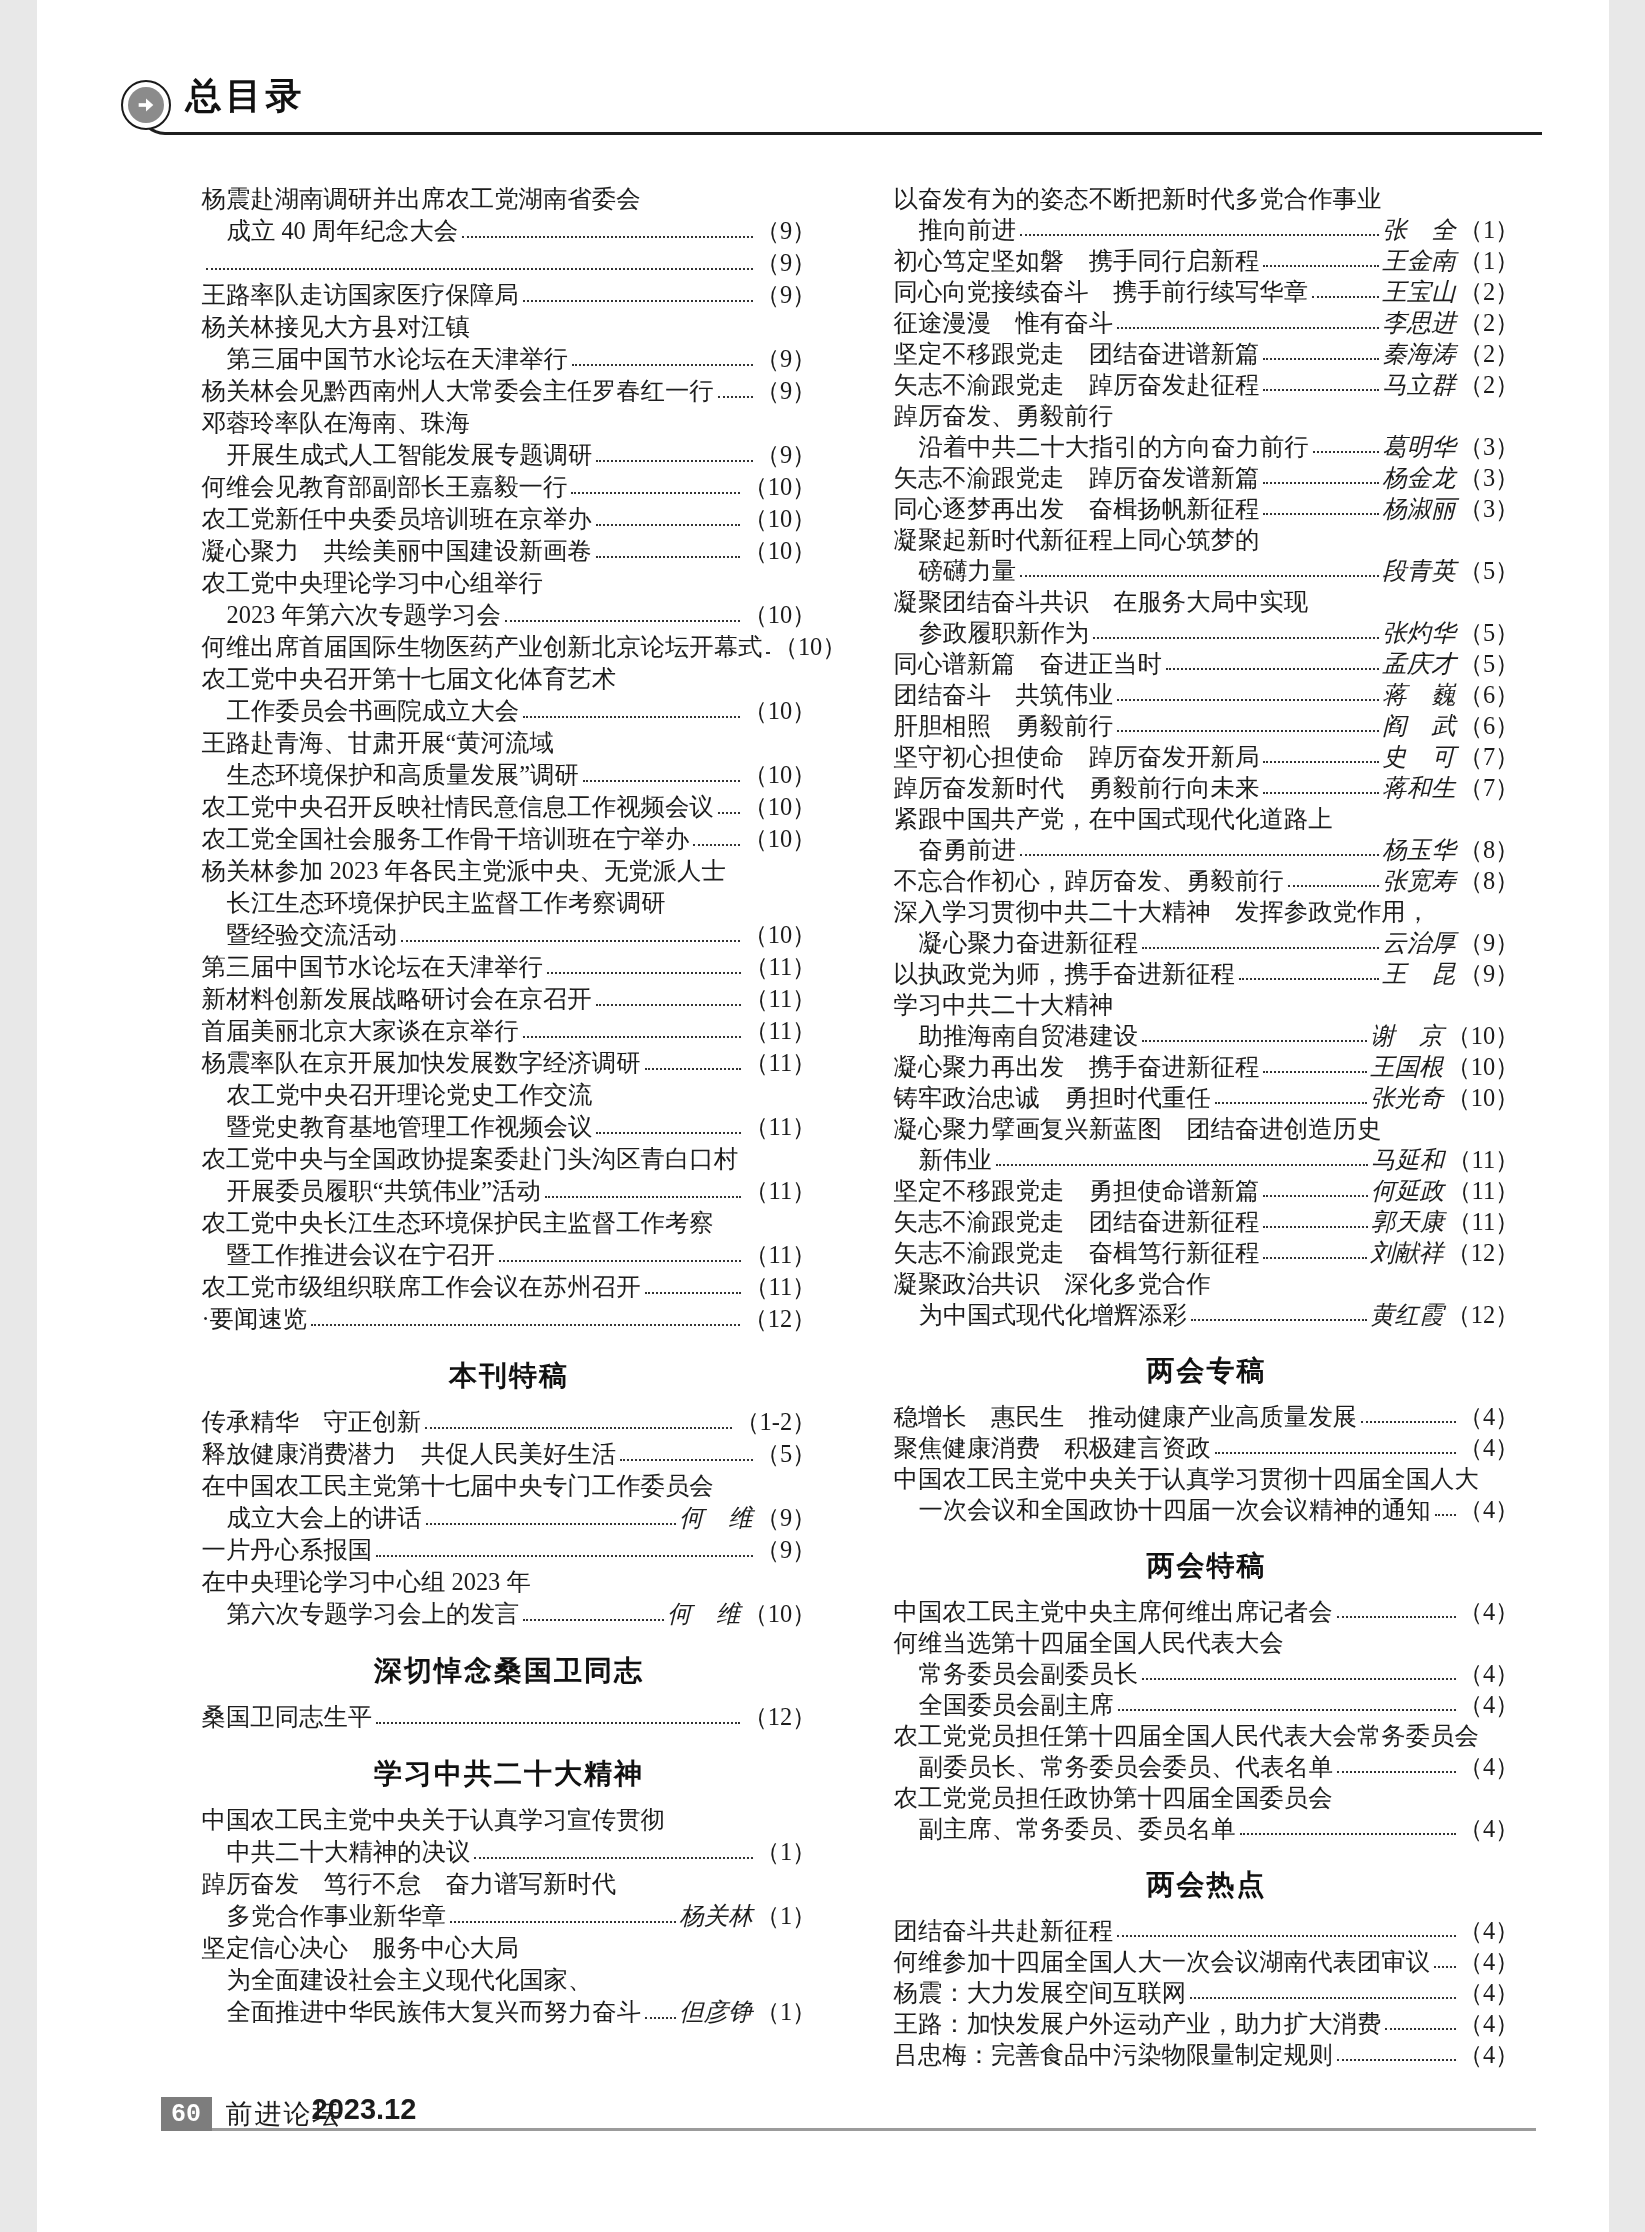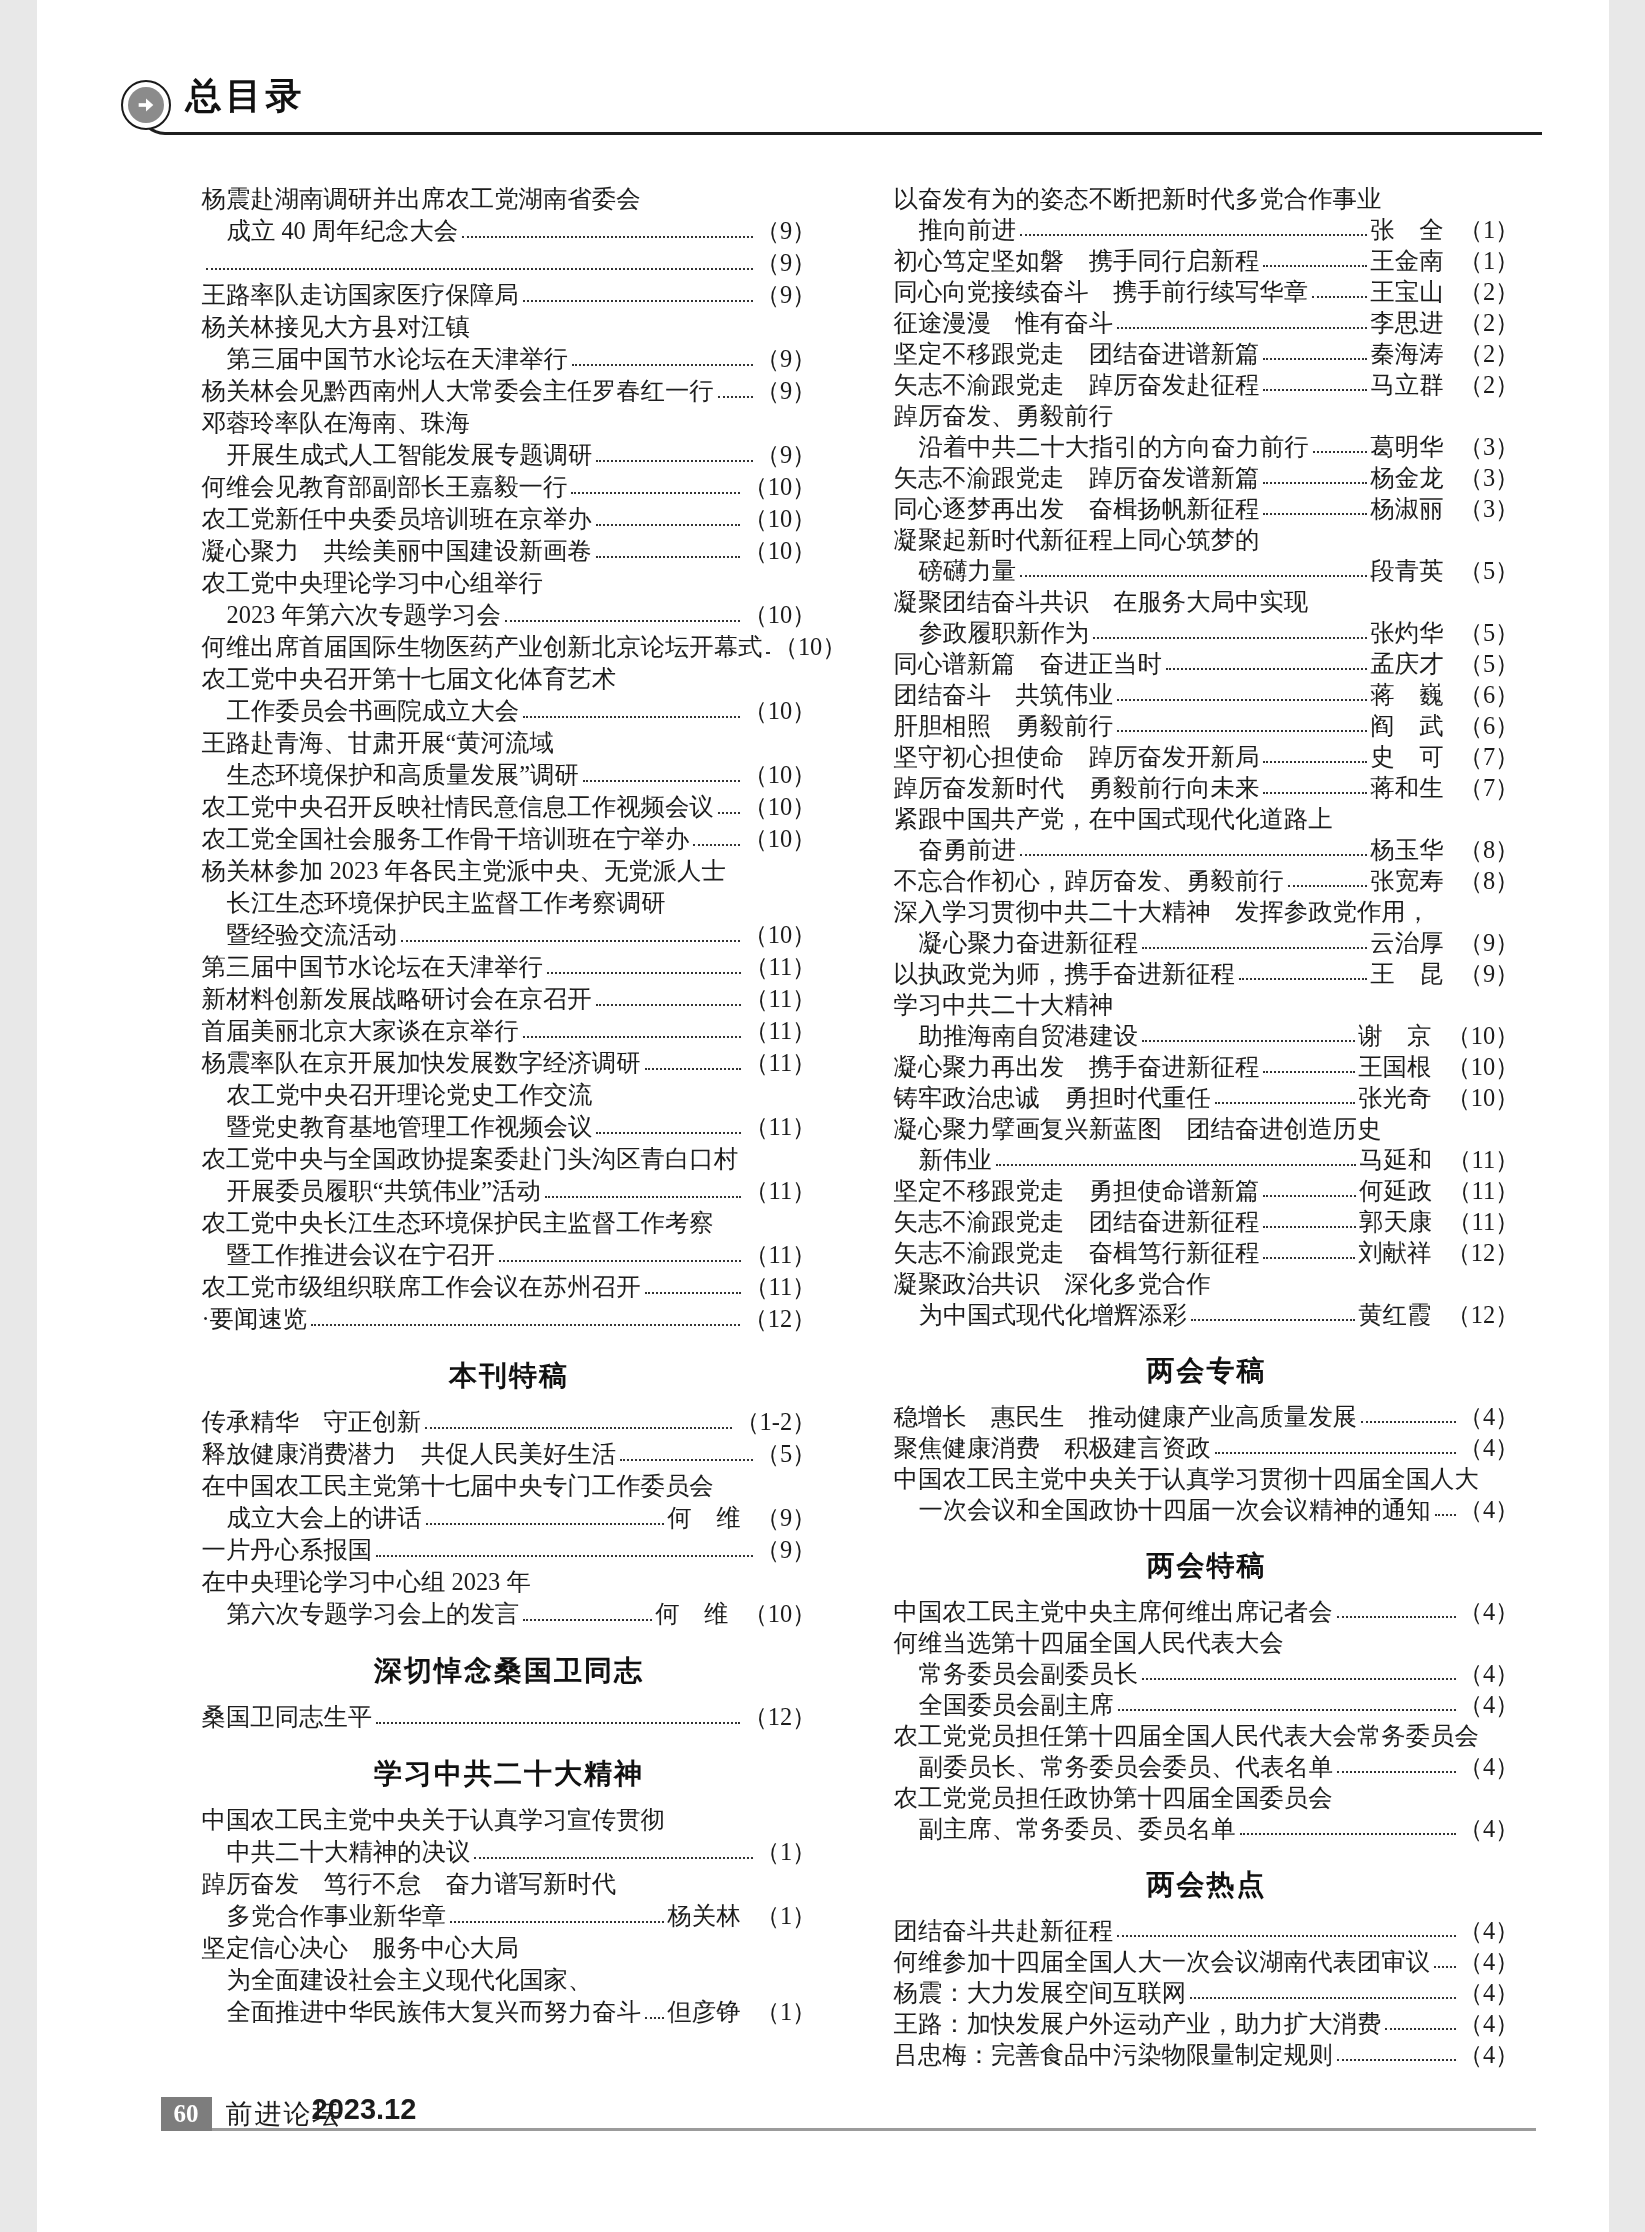--- a/index.html
+++ b/index.html
@@ -34,21 +34,21 @@
   .col-left {left:165px;width:615px;line-height:32px;}
   .col-right{left:857px;width:626px;line-height:31px;}
   .row{display:flex;align-items:flex-end;white-space:nowrap;}
   .row .t{flex:0 0 auto;}
   .row.ind{padding-left:25px;}
   .dots{
     flex:1 1 auto;min-width:4px;height:0;
     border-bottom:2.5px dotted #333;
     margin:0 3px 9px 4px;
   }
-  .author{flex:0 0 auto;margin-right:15px;}
+  .author{flex:0 0 auto;margin-right:3px;font-style:italic;}
   .pnum{flex:0 0 auto;}
   .sec-head{
     font-family:"Liberation Sans","DejaVu Sans",sans-serif;
     font-weight:bold;font-size:28px;text-align:center;
     margin:24px 0 13px 0;color:#111;letter-spacing:2px;line-height:34px;
   }
   
   .footer-pagenum{
     position:absolute;left:124px;top:2097px;width:51px;height:34px;
     background:#7d7d7d;color:#ffffff;font-weight:bold;font-size:25px;
@@ -578,19 +578,19 @@
         <span class="dots"></span>
         <span class="pnum">（4）</span>
       </div>
       <div class="row">
         <span class="t">吕忠梅：完善食品中污染物限量制定规则</span>
         <span class="dots"></span>
         <span class="pnum">（4）</span>
       </div>
     </div>
 
-  <div class="footer-pagenum" style="background: rgb(125, 125, 125);">60</div>
+  <div class="footer-pagenum" style="background: rgb(125, 125, 125); font-family: Liberation Mono, monospace;">60</div>
   <div class="footer-journal">前进论坛</div>
   <div class="footer-issue">2023.12</div>
   <div class="footer-rule" style="background: rgb(155, 155, 155);"></div>
 
 </div>
 
 
 </body></html>

